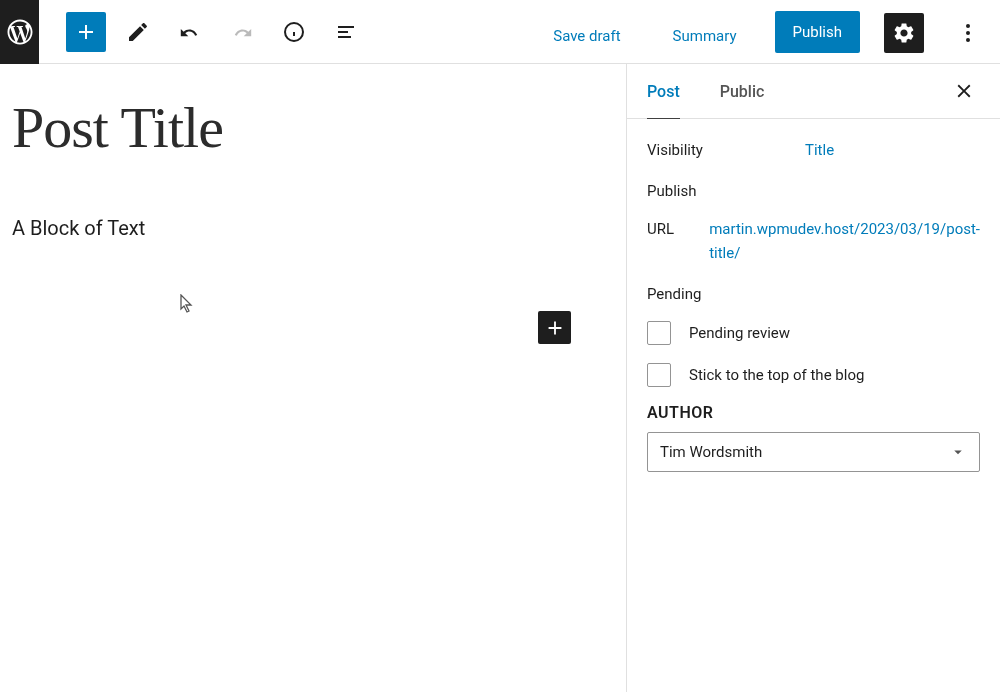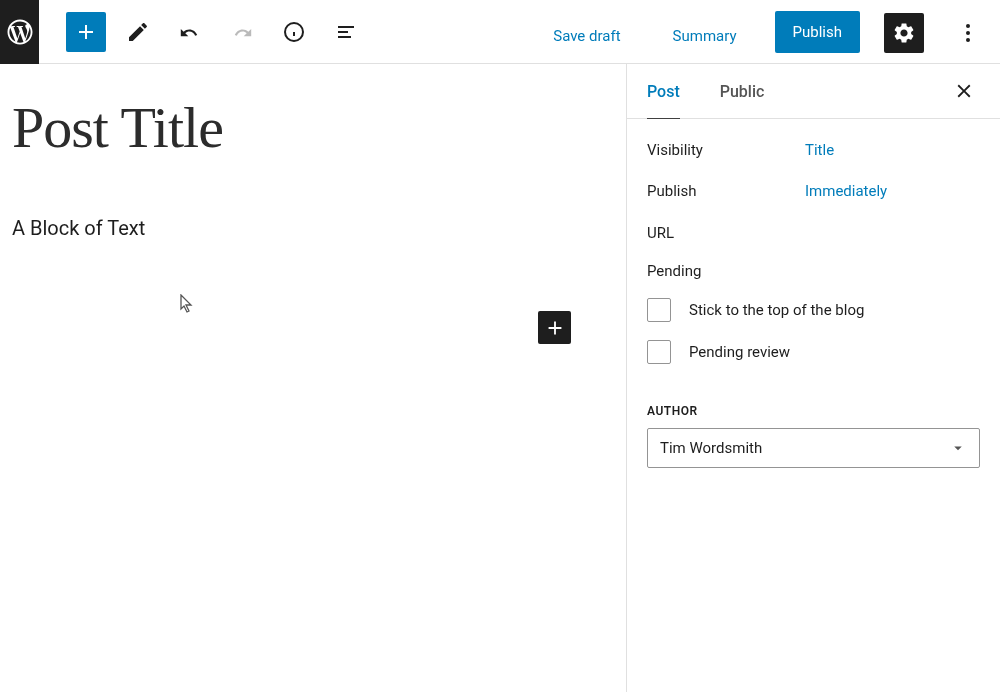--- a/index.html
+++ b/index.html
@@ -208,24 +208,24 @@
       border: 1px solid #949494;
       border-radius: 2px;
       cursor: pointer;
       flex-shrink: 0;
     }
     .chk-label {
       font-size: 15px;
       color: #1e1e1e;
     }
     .author-label {
-      font-size: 12px;
+      font-size: 16px;
       font-weight: 600;
       letter-spacing: 0.5px;
-      margin-top: 40px;
+      margin-top: 16px;
       margin-bottom: 10px;
     }
     .author-select {
       width: 100%;
       height: 40px;
       border: 1px solid #949494;
       border-radius: 2px;
       padding: 4px 12px;
       display: flex;
       align-items: center;
@@ -322,35 +322,35 @@
     </div>
 
     <div class="panel">
       <div class="panel-body">
         <div class="field-row">
           <div class="field-label">Visibility</div>
           <div class="field-value">Title</div>
         </div>
         <div class="field-row">
           <div class="field-label">Publish</div>
-          <div class="field-value">Immediately</div>
         </div>
         <div class="field-row">
           <div class="field-label">URL</div>
+          <div class="field-value">martin.wpmudev.host/2023/03/19/post-title/</div>
         </div>
         <div class="field-row">
           <div class="field-label">Pending</div>
+        </div>
+        <div class="checkbox-row">
+          <div class="chk"></div>
+          <div class="chk-label">Pending review</div>
         </div>
         <div class="checkbox-row">
           <div class="chk"></div>
           <div class="chk-label">Stick to the top of the blog</div>
-        </div>
-        <div class="checkbox-row">
-          <div class="chk"></div>
-          <div class="chk-label">Pending review</div>
         </div>
       </div>
       <div class="author-label">AUTHOR</div>
       <div class="author-select">
         <span>Tim Wordsmith</span>
         <svg width="18" height="18" viewBox="0 0 24 24" fill="#555">
             <path d="M7 10l5 5 5-5z"></path>
           </svg>
       </div>
     </div>

